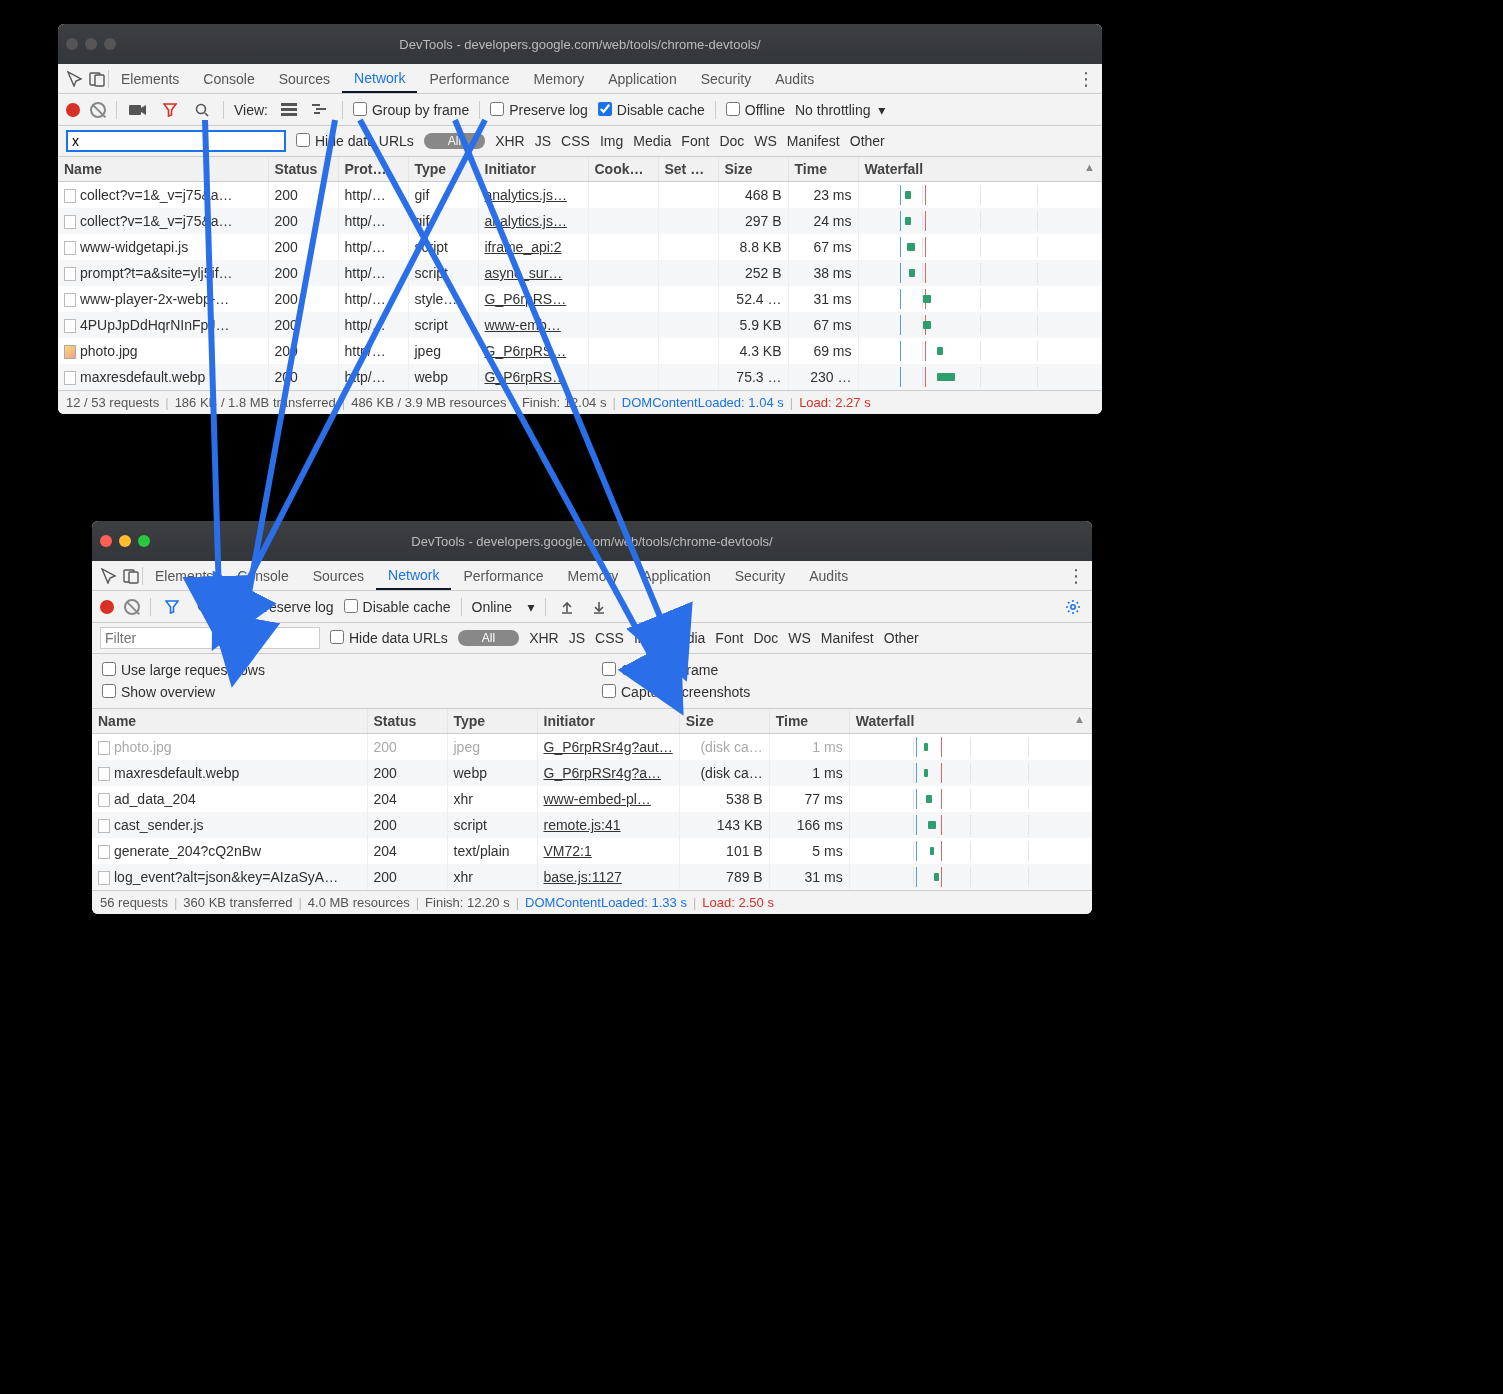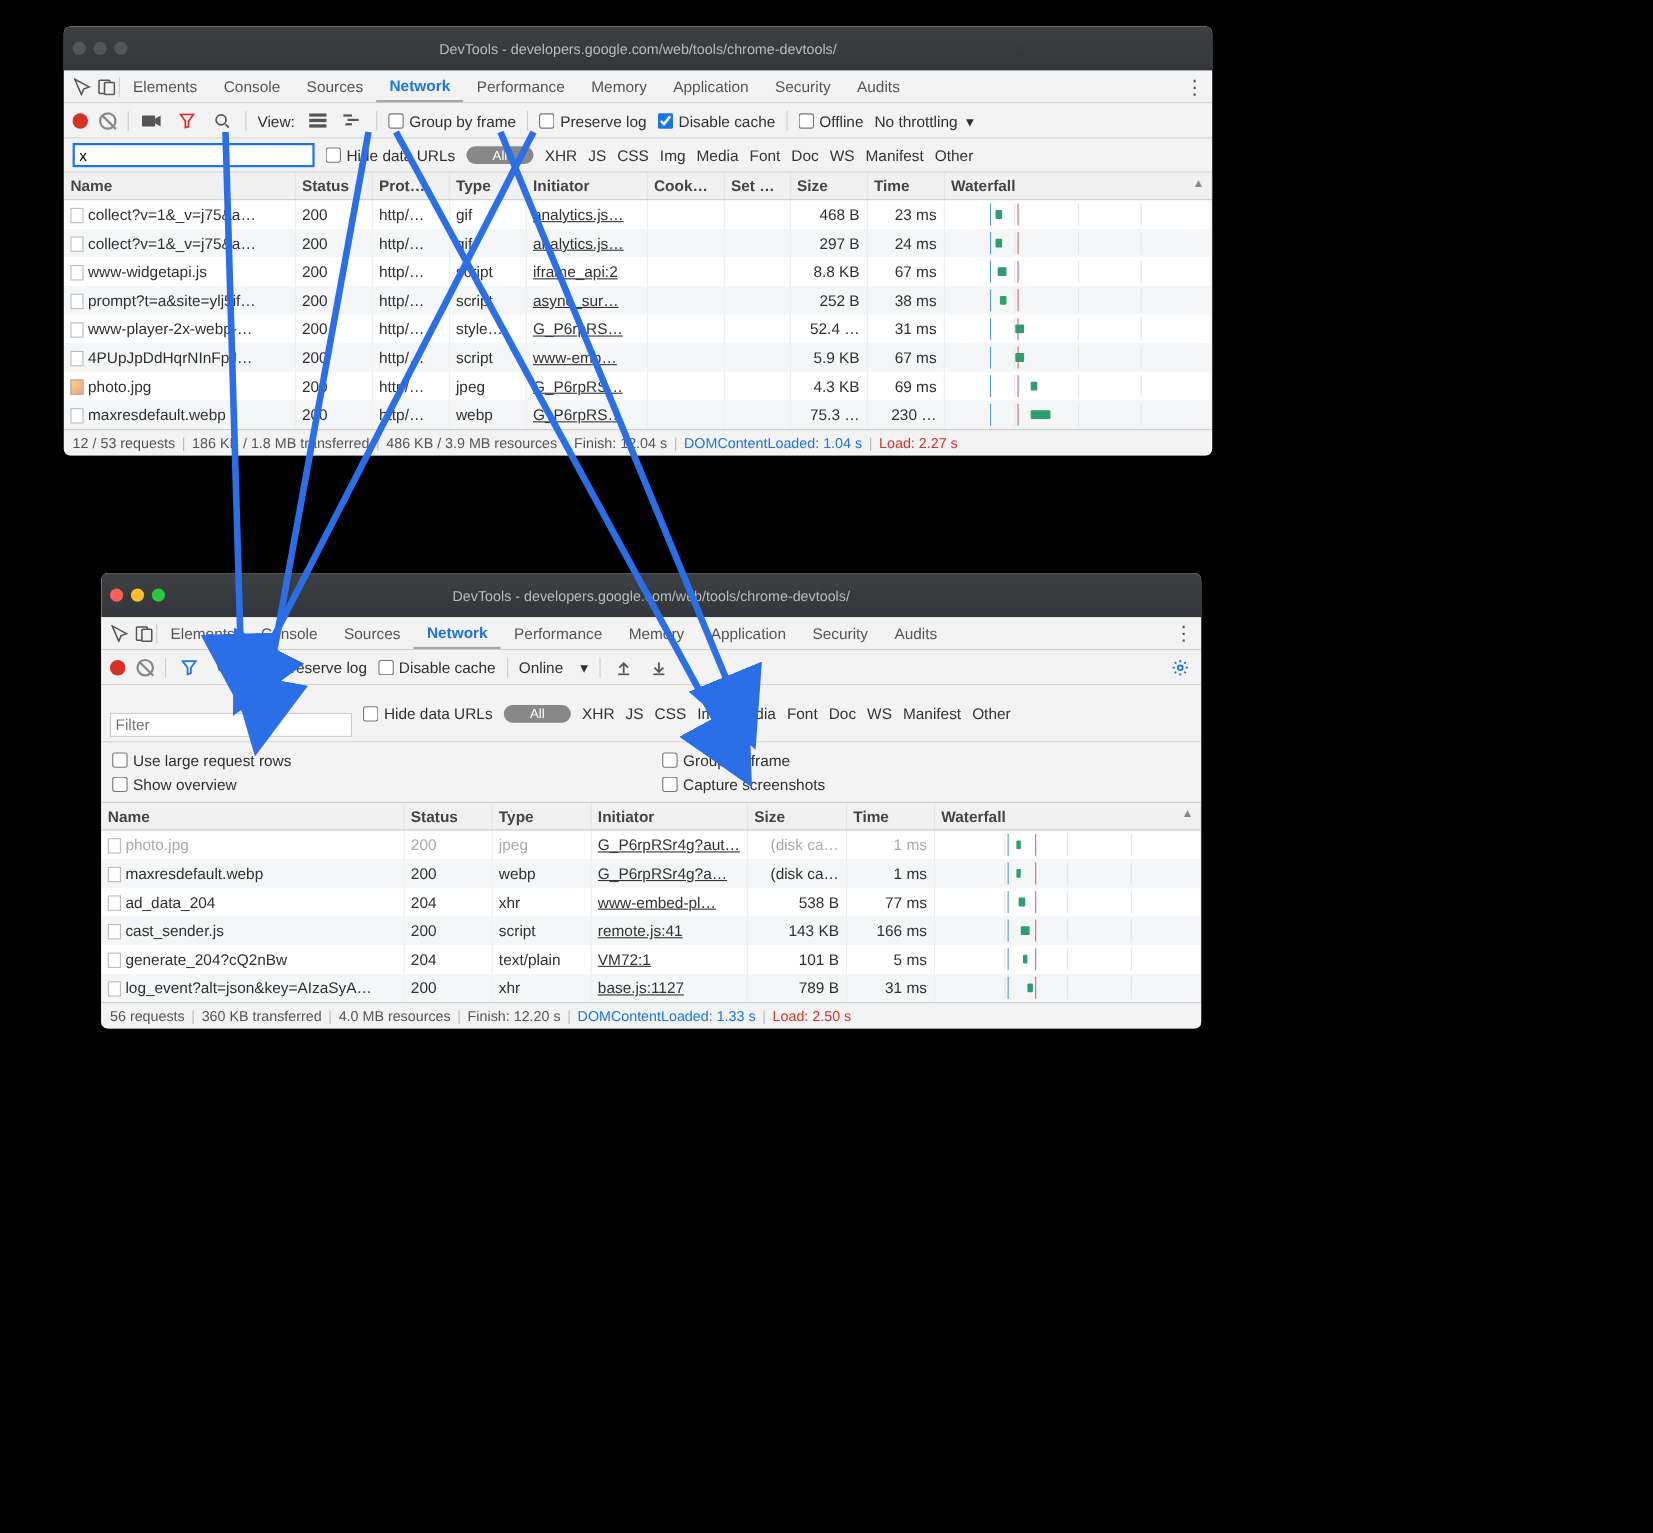--- a/index.html
+++ b/index.html
@@ -43,62 +43,62 @@
     align-items: center;
     border-bottom: 1px solid #ccc;
     height: 30px;
     padding: 0 6px;
     font-size: 14px;
     color: #555;
     background: #f3f3f3;
   }
   .tabs .spacer { flex: 1; }
   .tab { padding: 0 12px; height: 100%; display:flex; align-items:center; cursor:pointer; }
-  .tab.active { color:#1a73e8; border-bottom:2px solid #a3a3a3;font-weight:bold; }
+  .tab.active { color:#1a73e8; border-bottom:2px solid #0f172a; }
   .icon-btn { width:22px; height:22px; display:inline-flex; align-items:center; justify-content:center; color:#555; cursor:pointer; }
   .kebab { font-size:18px; letter-spacing:-2px; }
 
   .toolbar {
     display:flex;
     align-items:center;
     gap:10px;
     padding: 4px 8px;
     border-bottom:1px solid #ccc;
     font-size:14px;
     background:#f3f3f3;
     min-height:32px;
   }
   .rec { width:14px; height:14px; border-radius:50%; background:#d93025; }
   .ban { width:16px; height:16px; border:2px solid #888; border-radius:50%; position:relative; }
   .ban::after { content:""; position:absolute; width:18px; height:2px; background:#888; transform:rotate(45deg); top:6px; left:-2px; }
   .sep { width:1px; height:18px; background:#ccc; }
   .funnel { color:#d93025; }
   .funnel2 { color:#1a73e8; }
-  .chk { display:inline-flex; align-items:center; gap:5px; }
+  .chk { display:inline-flex; gap:5px; }
   .chk input { width:14px; height:14px; accent-color:#1a73e8; }
   .gear { color:#1a73e8; }
 
   .filterbar {
     display:flex;
     align-items:center;
     gap:10px;
     padding:4px 8px;
     border-bottom:1px solid #ccc;
     font-size:14px;
     background:#f3f3f3;
   }
   .filter-input {
     border:2px solid #1a73e8;
     background:#fff;
     width:220px;
     height:22px;
     padding:0 4px;
     font-size:14px;
   }
-  .filter-input.plain { border:1px solid #ccc; color:#888;margin-top:21px; }
+  .filter-input.plain { border:1px solid #ccc; color:#888; }
   .pill { background:#888; color:#fff; border-radius:9px; padding:1px 24px; font-size:12px; }
   .ftypes { display:flex; gap:10px; color:#333; }
   .ftypes span { cursor:pointer; }
 
   .settings-grid {
     display:grid;
     grid-template-columns:1fr 1fr;
     gap:6px 20px;
     padding:8px 10px;
     border-bottom:1px solid #ccc;

